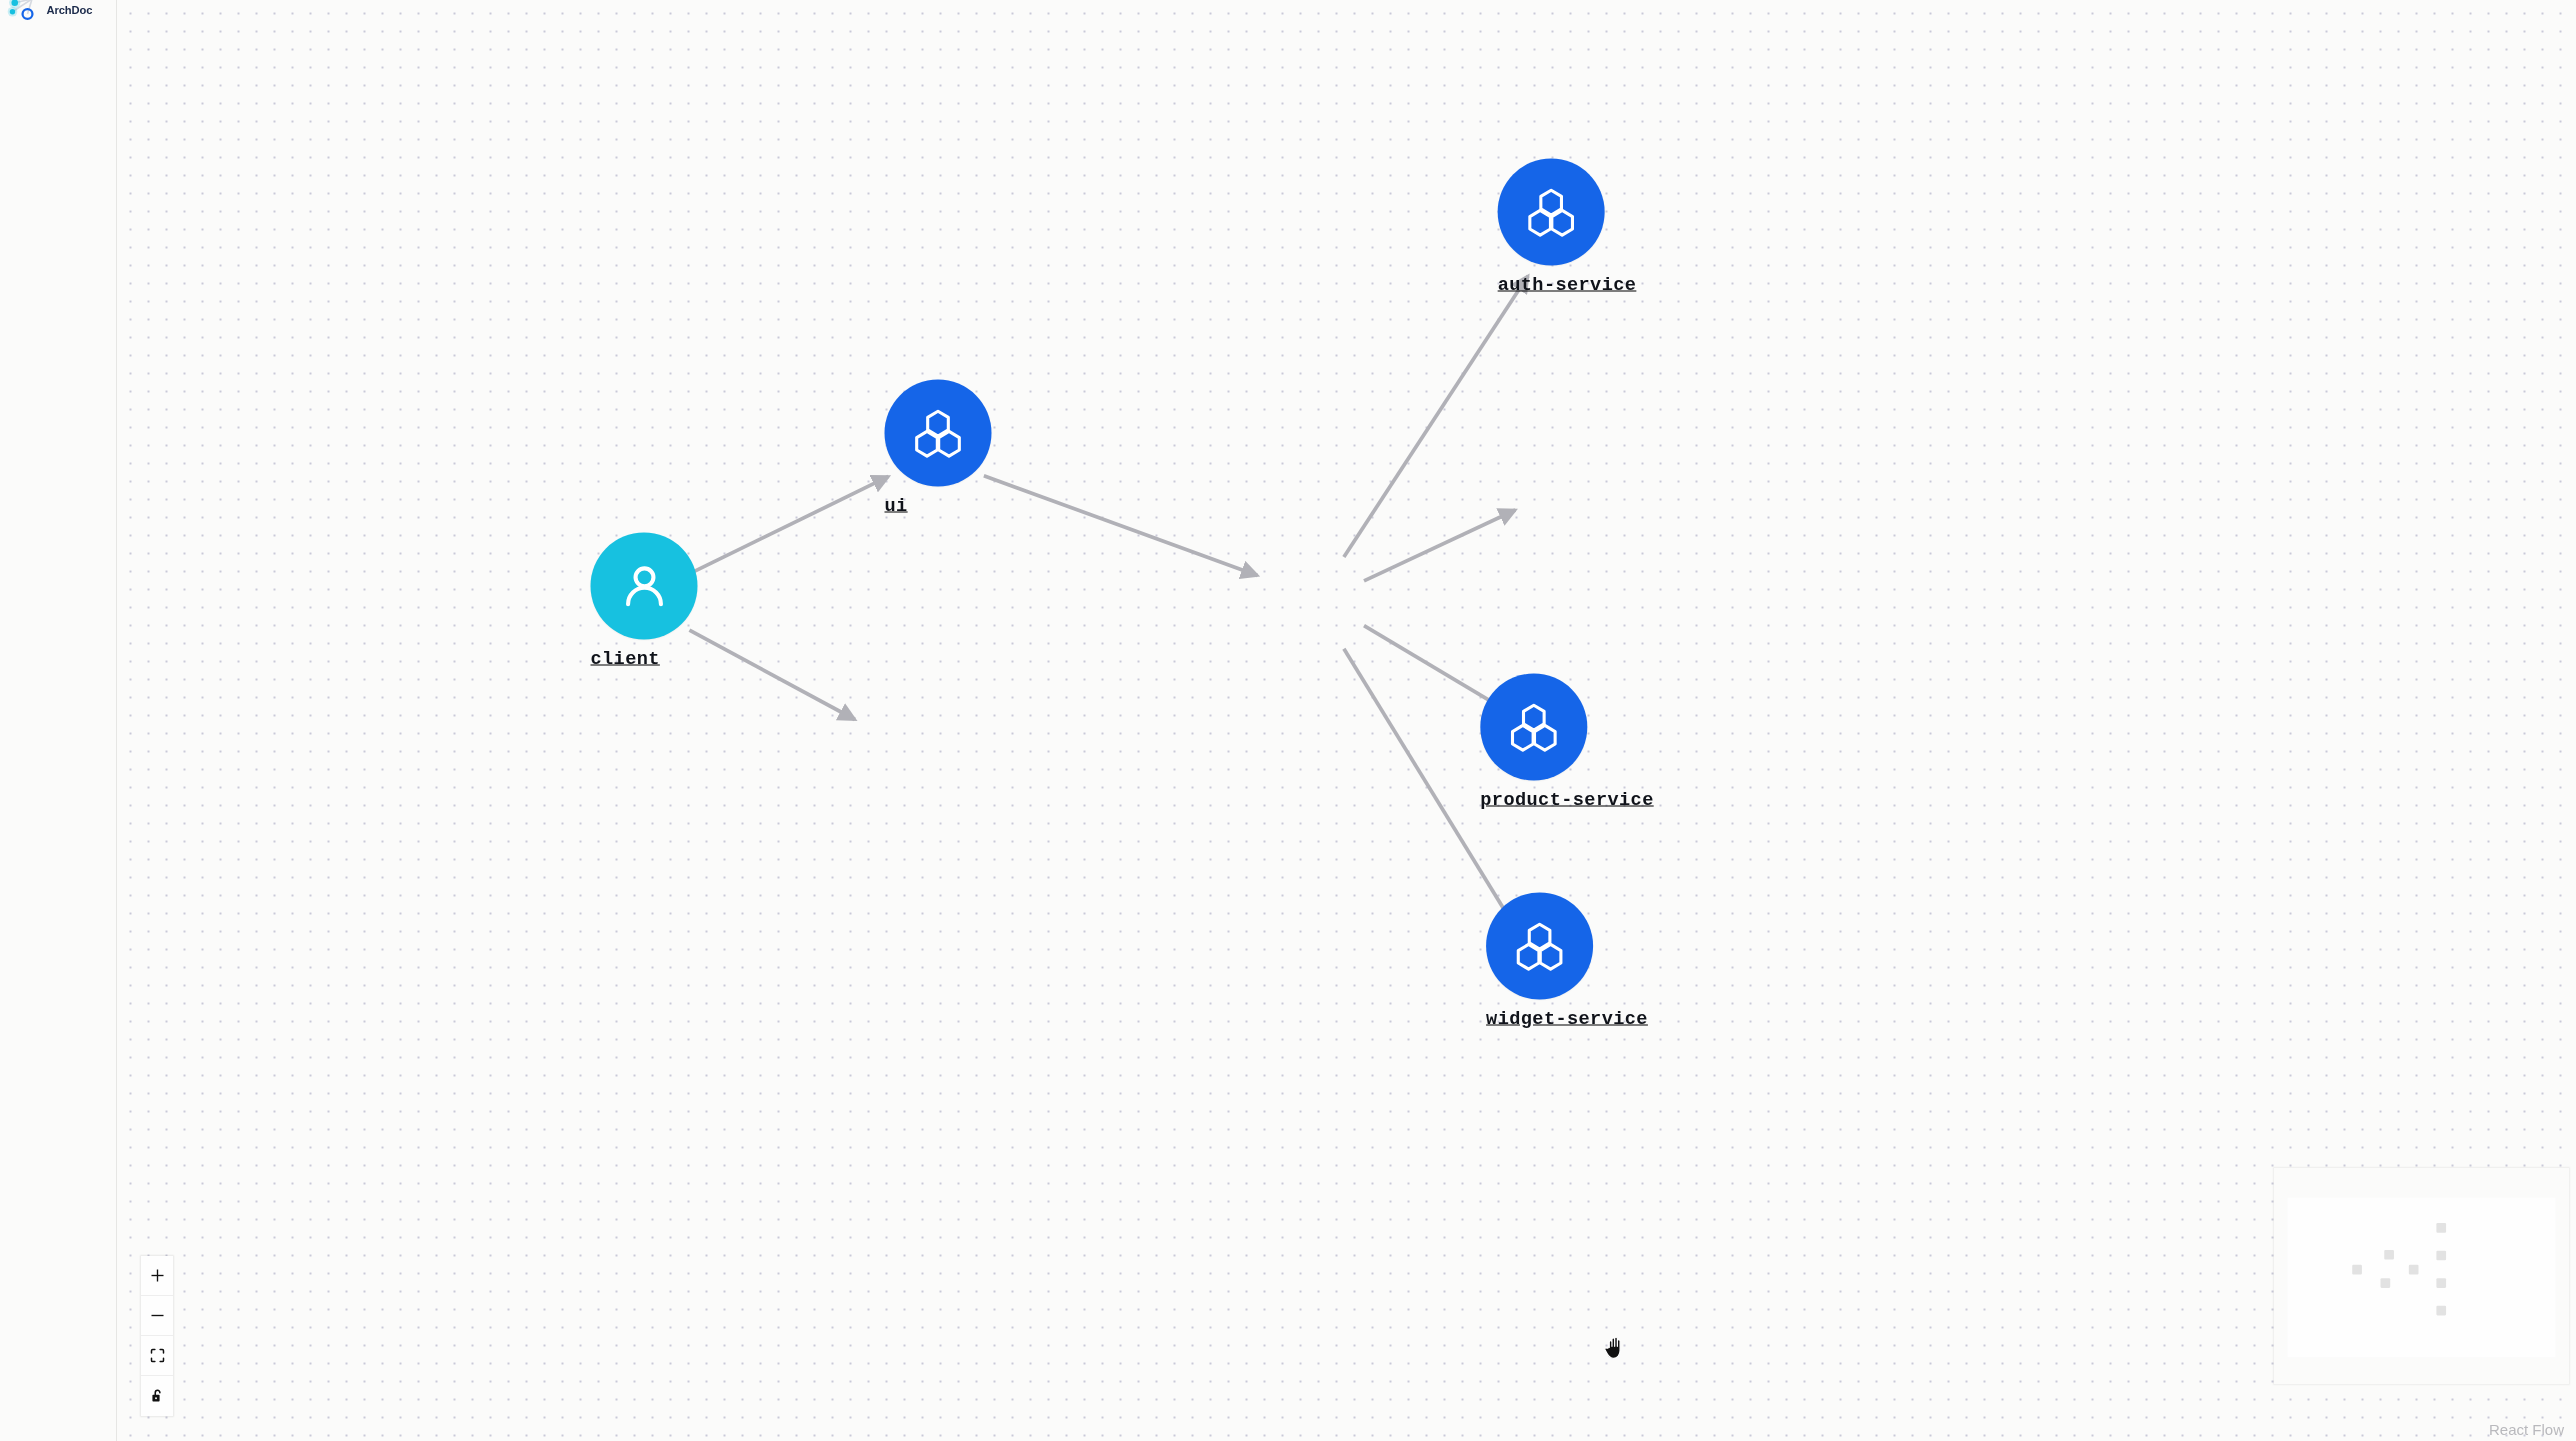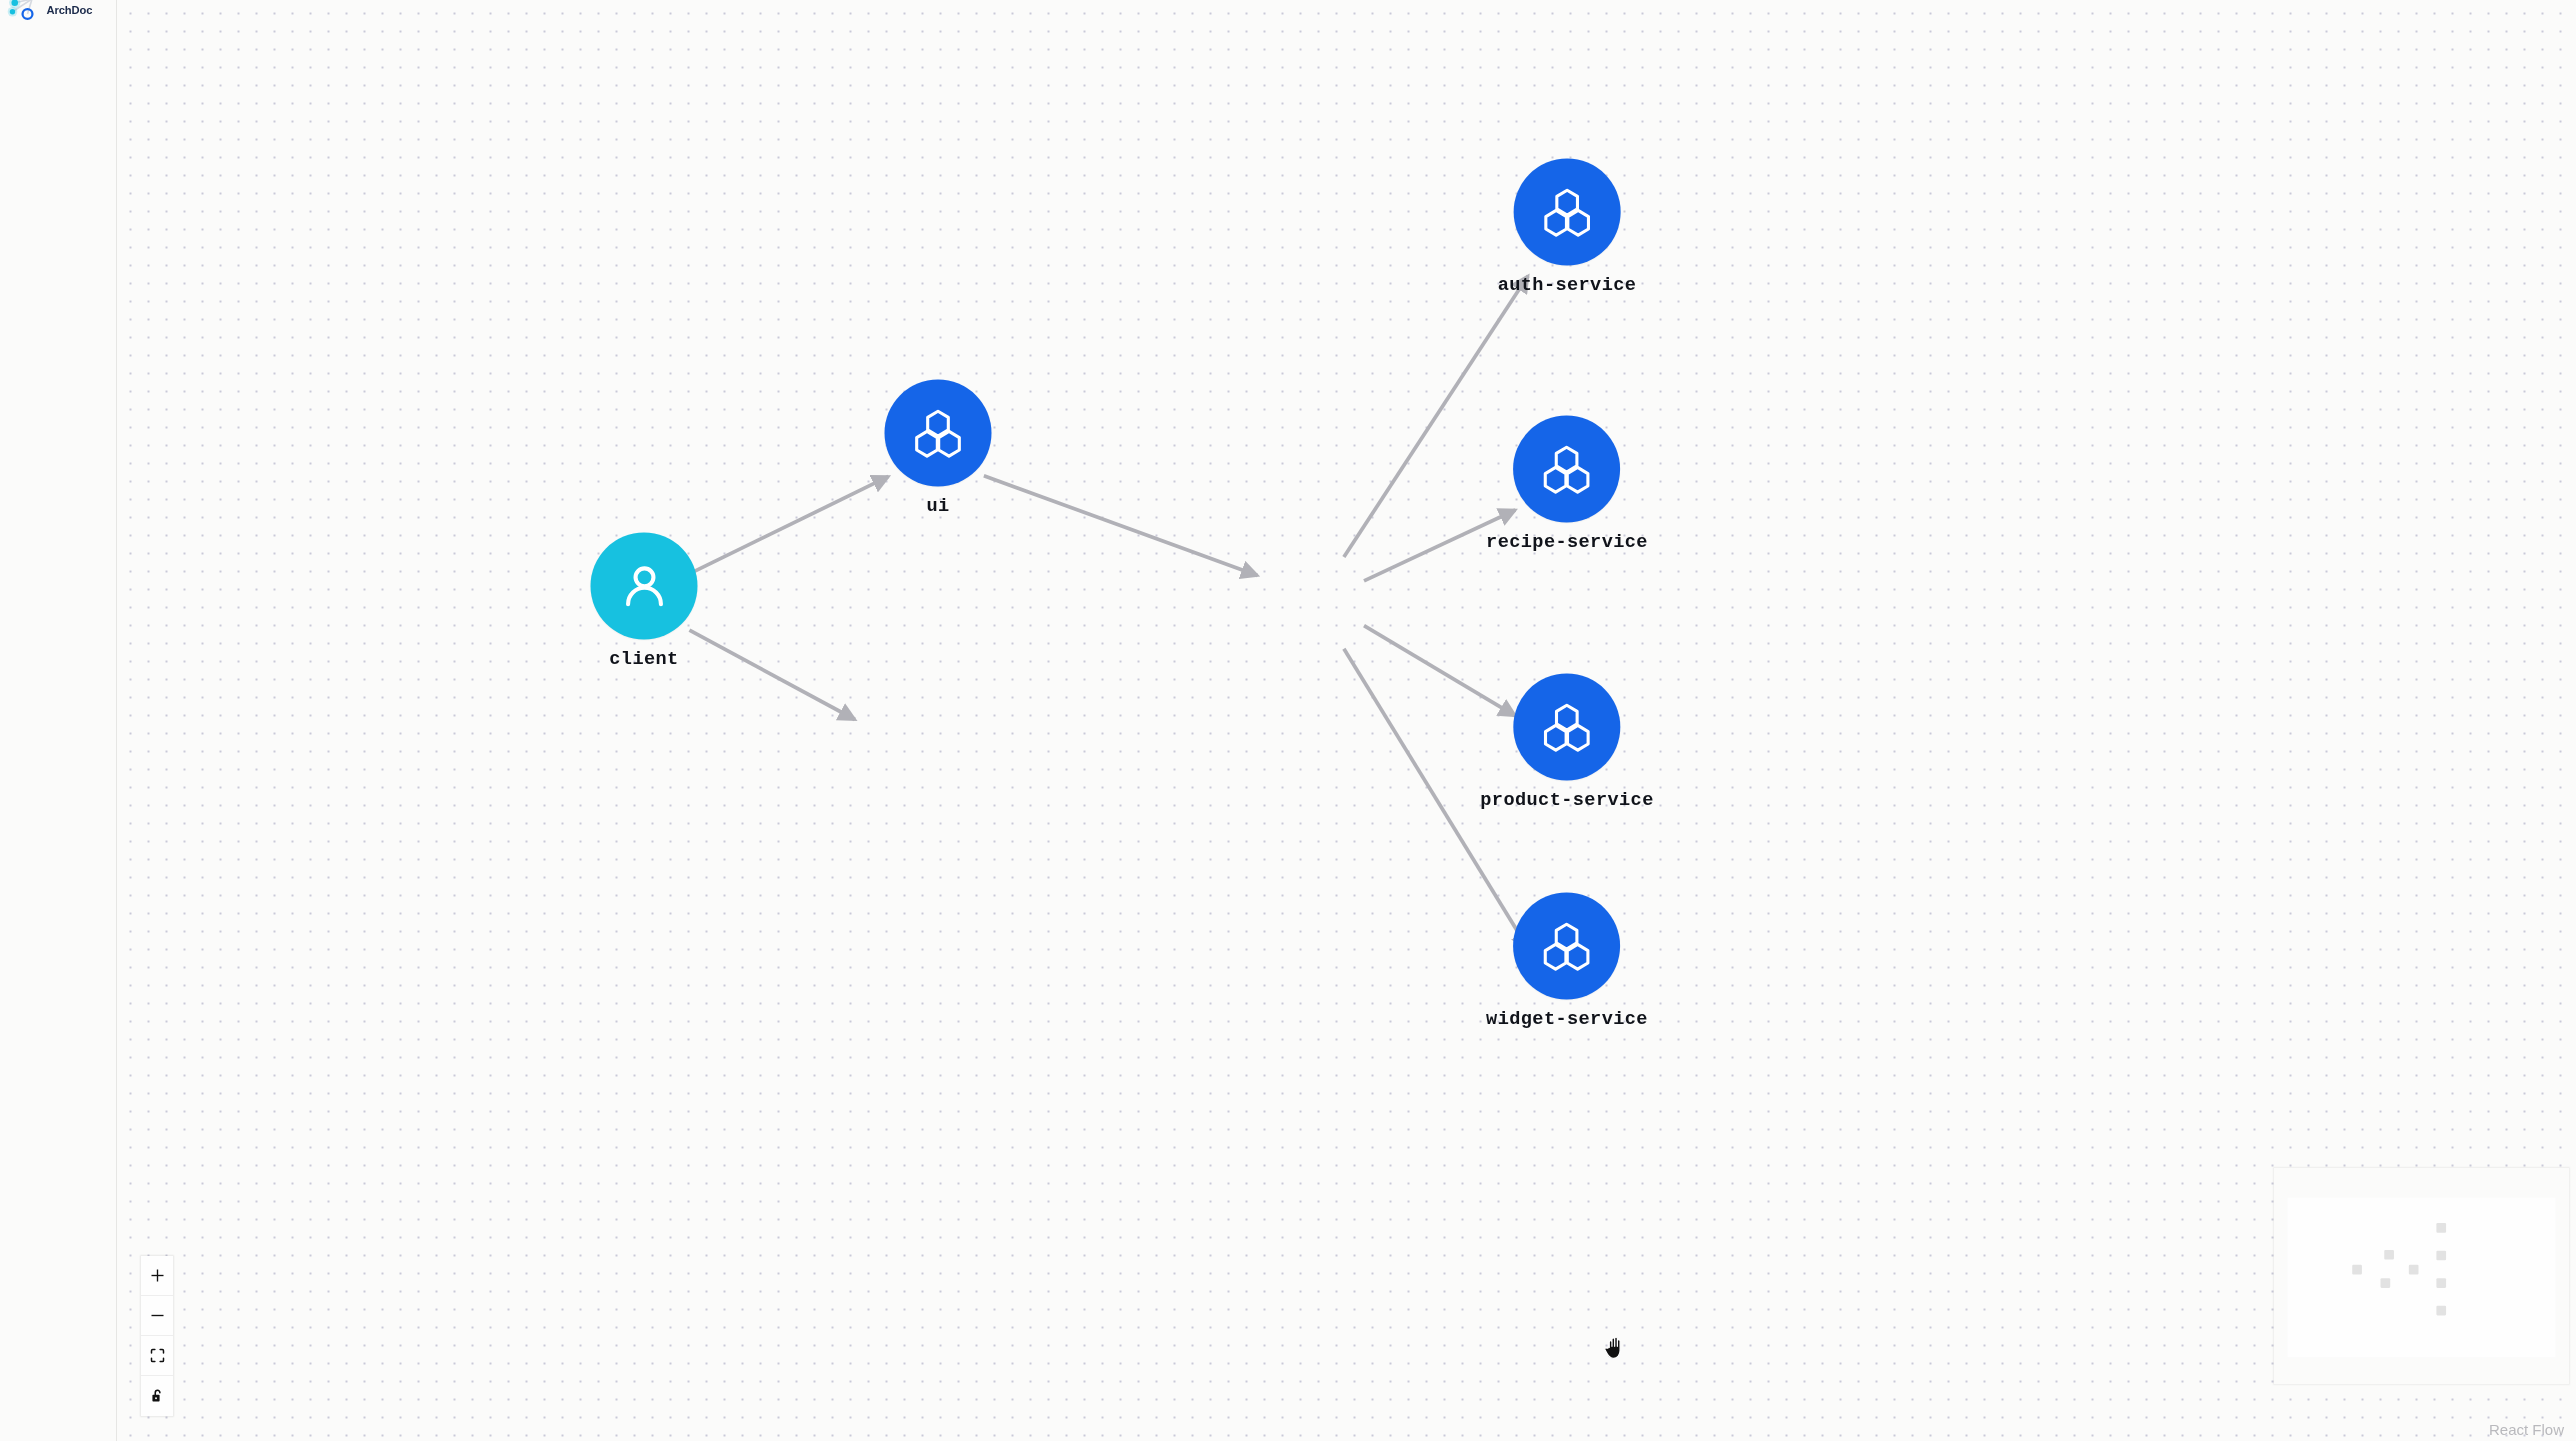--- a/index.html
+++ b/index.html
@@ -42,24 +42,25 @@
       radial-gradient(circle, #c9c9d8 1px, transparent 1.1px);
     background-size:18px 18px;
     background-position:4.5px 4.5px;
     overflow:hidden;
   }
   .edge-layer { position:absolute; inset:0; width:100%; height:100%; }
 
   
   .node {
     position:absolute;
-    display:flex; flex-direction:column; align-items:center;
+    display:flex; flex-direction:column; 
     transform:translate(-50%,-50%);
     cursor:grab;
     z-index:10;
+    text-decoration:underline;
   }
   .node-circle {
     border-radius:50%;
     display:flex; align-items:center; justify-content:center;
     box-shadow:0 0.7px 1.5px rgba(0,0,0,.06);
   }
   .node-circle svg { display:block; }
   .node-label {
     margin-top:9px;
     font-family:"Liberation Mono", "DejaVu Sans Mono", monospace;
@@ -191,32 +192,20 @@
           <svg width="55" height="55" viewBox="0 0 48 48" fill="none" stroke="#ffffff" stroke-width="2.7" stroke-linejoin="round">
             <polygon points="24,5 33,10.4 33,21.2 24,26.6 15,21.2 15,10.4"></polygon>
             <polygon points="14.4,22.6 23.4,28 23.4,38.8 14.4,44.2 5.4,38.8 5.4,28"></polygon>
             <polygon points="33.6,22.6 42.6,28 42.6,38.8 33.6,44.2 24.6,38.8 24.6,28"></polygon>
           </svg>
         </span>
       </div>
       <div class="node-label">auth-service</div>
     </div>
 
-    <div class="node" style="left:1450px; top:484px;">
-      <div class="node-circle" style="width:107px;height:107px;background:#1565e8;">
-        <span>
-          <svg width="55" height="55" viewBox="0 0 48 48" fill="none" stroke="#ffffff" stroke-width="2.7" stroke-linejoin="round">
-            <polygon points="24,5 33,10.4 33,21.2 24,26.6 15,21.2 15,10.4"></polygon>
-            <polygon points="14.4,22.6 23.4,28 23.4,38.8 14.4,44.2 5.4,38.8 5.4,28"></polygon>
-            <polygon points="33.6,22.6 42.6,28 42.6,38.8 33.6,44.2 24.6,38.8 24.6,28"></polygon>
-          </svg>
-        </span>
-      </div>
-      <div class="node-label">recipe-service</div>
-    </div>
 
     <div class="node" style="left:1450px; top:742px;">
       <div class="node-circle" style="width:107px;height:107px;background:#1565e8;">
         <span>
           <svg width="55" height="55" viewBox="0 0 48 48" fill="none" stroke="#ffffff" stroke-width="2.7" stroke-linejoin="round">
             <polygon points="24,5 33,10.4 33,21.2 24,26.6 15,21.2 15,10.4"></polygon>
             <polygon points="14.4,22.6 23.4,28 23.4,38.8 14.4,44.2 5.4,38.8 5.4,28"></polygon>
             <polygon points="33.6,22.6 42.6,28 42.6,38.8 33.6,44.2 24.6,38.8 24.6,28"></polygon>
           </svg>
         </span>

